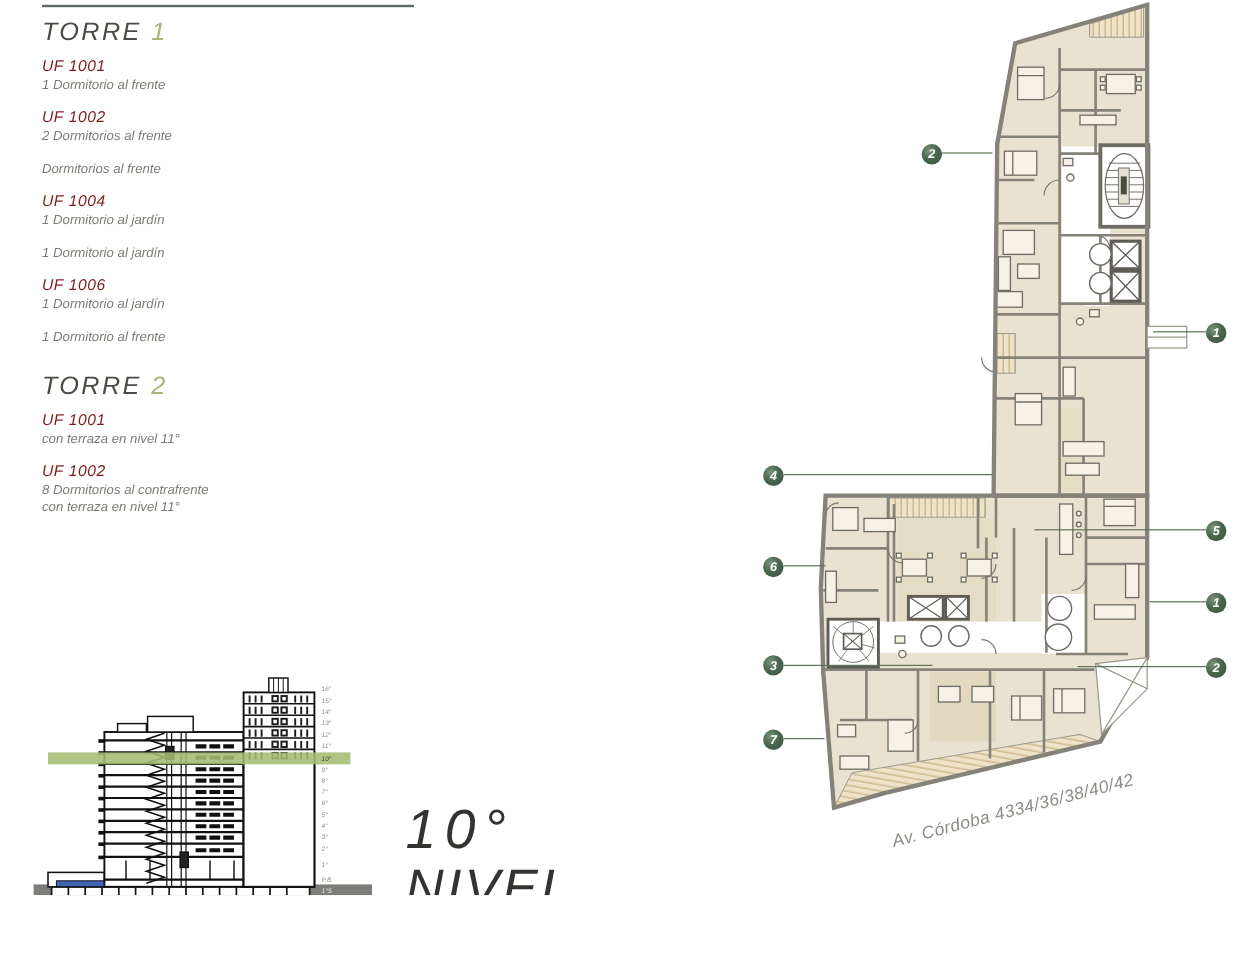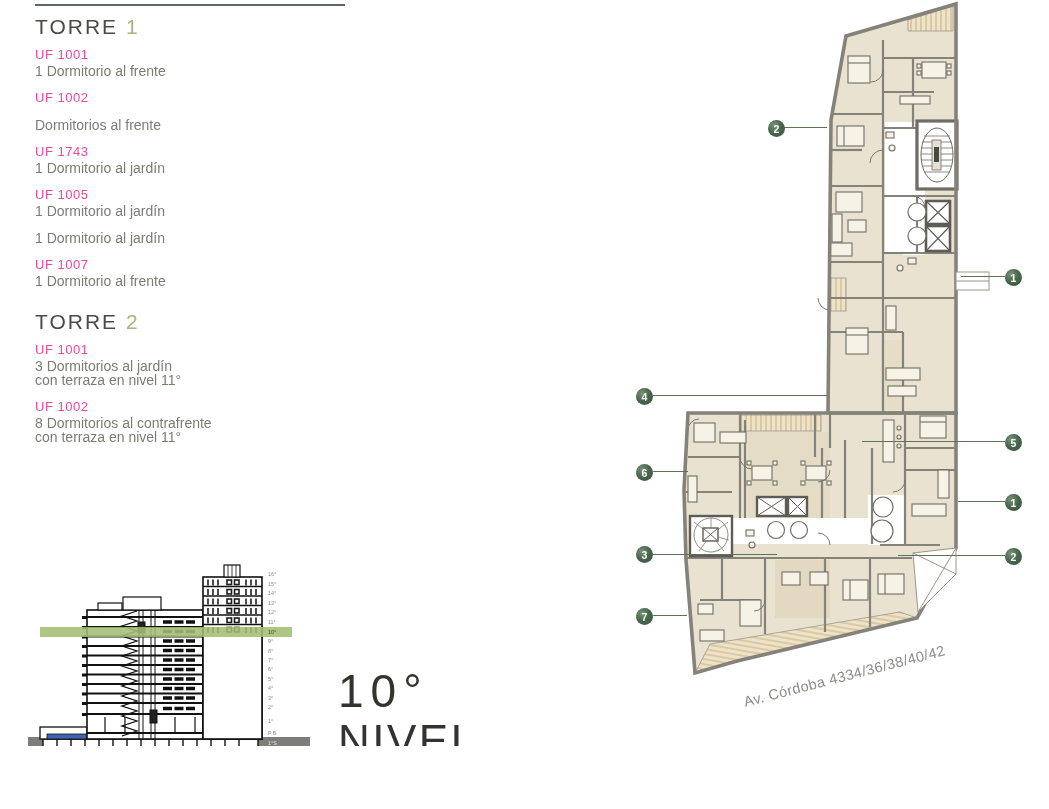--- a/index.html
+++ b/index.html
@@ -1,25 +1,25 @@
 <!DOCTYPE html>
 <html><head>
 <meta charset="utf-8">
 <style>
   html,body{margin:0;padding:0;background:#fff;}
   .page{position:relative;width:1049px;height:746px;background:#ffffff;overflow:hidden;
-        font-family:"Liberation Sans",sans-serif;color:#4b4b46;}
+        font-family:"Liberation Sans",sans-serif;color:#4b4b46;font-style:italic;}
   .rule{position:absolute;left:35px;top:4px;width:310px;height:2px;background:#5a6a61;}
   .listing{position:absolute;left:35px;top:15px;width:300px;}
   .torre-title{font-size:21px;letter-spacing:2px;color:#4b4b46;margin-bottom:9px;font-weight:normal;}
   .torre-title .num{color:#a8b47b;}
   .torre2-title{margin-top:22px;}
   .unit{margin-bottom:13px;line-height:14px;}
-  .unit .code{font-size:13px;color:#ec4899;letter-spacing:0.5px;margin-bottom:2px;}
-  .unit .desc{font-size:14px;color:#7c7c75;}
+  .unit .code{font-size:13px;color:#7f1d1d;letter-spacing:0.5px;margin-bottom:2px;}
+  .unit .desc{font-size:11px;color:#7c7c75;}
   .level-title{position:absolute;left:338px;top:666px;color:#33332f;font-weight:300;}
   .level-title .ln{font-size:46px;line-height:50px;letter-spacing:7px;}
   .level-title .lw{font-size:44px;line-height:50px;letter-spacing:2.5px;}
   .m{position:absolute;width:17px;height:17px;border-radius:50%;
      background:radial-gradient(circle at 35% 32%,#7a937b 0%,#49664d 45%,#3a553f 100%);
      color:#fff;font-size:10.5px;font-weight:bold;display:flex;align-items:center;justify-content:center;z-index:5;}
   .ld{position:absolute;height:1.4px;background:#5d7355;z-index:4;}
   .street{position:absolute;left:744px;top:694px;font-size:14.5px;color:#8d8d87;letter-spacing:0.4px;
           transform:rotate(-14.5deg);transform-origin:left center;white-space:nowrap;}
   svg text{font-family:"Liberation Sans",sans-serif;}
@@ -34,43 +34,42 @@
   <div class="rule"></div>
 
   <div class="listing">
     <div class="torre-title"><span>TORRE</span> <span class="num">1</span></div>
     <div class="unit">
         <div class="code">UF 1001</div>
         <div class="desc">1 Dormitorio al frente</div>
       </div>
     <div class="unit">
         <div class="code">UF 1002</div>
+        <div class="desc">2 Dormitorios al frente</div>
       </div>
     <div class="unit">
         <div class="desc">Dormitorios al frente</div>
       </div>
     <div class="unit">
-        <div class="code">UF 1743</div>
+        <div class="code">UF 1004</div>
         <div class="desc">1 Dormitorio al jardín</div>
       </div>
     <div class="unit">
-        <div class="code">UF 1005</div>
         <div class="desc">1 Dormitorio al jardín</div>
       </div>
     <div class="unit">
+        <div class="code">UF 1006</div>
         <div class="desc">1 Dormitorio al jardín</div>
       </div>
     <div class="unit">
-        <div class="code">UF 1007</div>
         <div class="desc">1 Dormitorio al frente</div>
       </div>
     <div class="torre-title torre2-title"><span>TORRE</span> <span class="num">2</span></div>
     <div class="unit">
         <div class="code">UF 1001</div>
-        <div class="desc">3 Dormitorios al jardín</div>
         <div class="desc">con terraza en nivel 11°</div>
       </div>
     <div class="unit">
         <div class="code">UF 1002</div>
         <div class="desc">8 Dormitorios al contrafrente</div>
         <div class="desc">con terraza en nivel 11°</div>
       </div>
   </div>
 
   <svg class="section-svg" width="292" height="232" viewBox="0 0 292 232">

